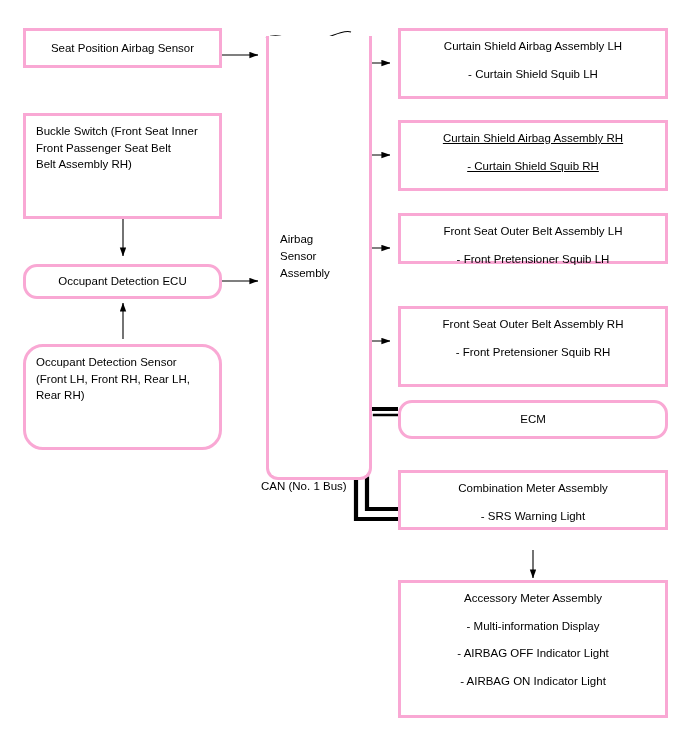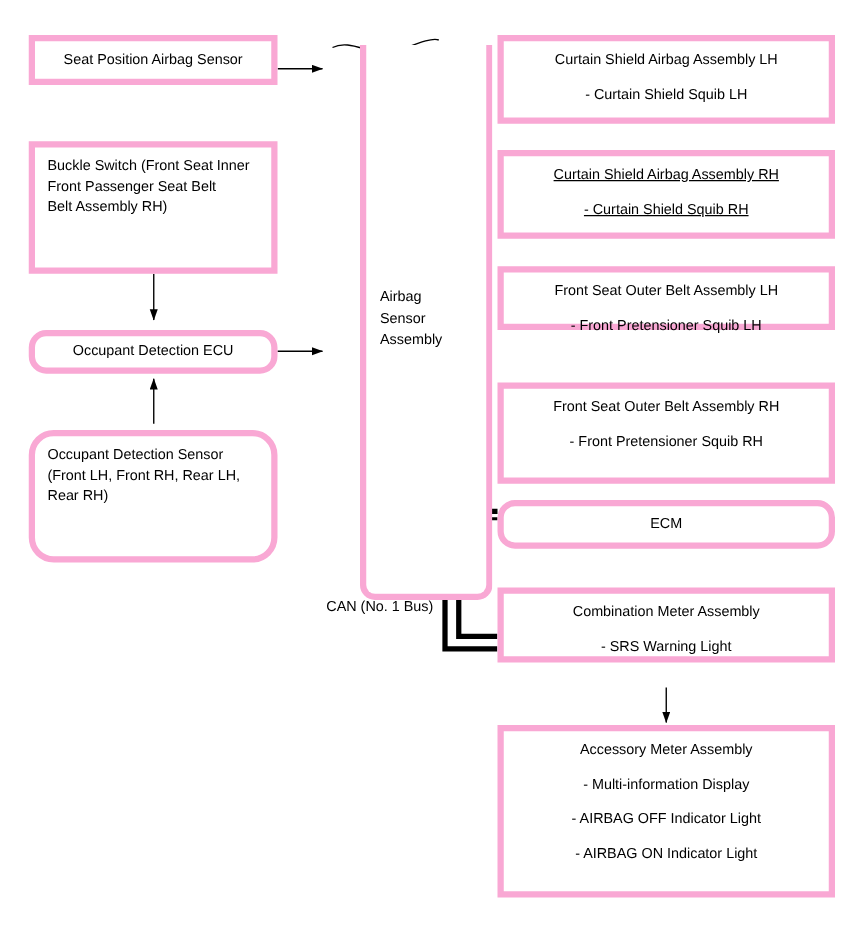--- a/index.html
+++ b/index.html
@@ -23,21 +23,21 @@
     position: absolute;
     left: 0;
     top: 0;
     width: 690px;
     height: 756px;
     pointer-events: none;
   }
   .node {
     position: absolute;
     box-sizing: border-box;
-    border: 5px solid #f9a8d4;
+    border: 3px solid #f9a8d4;
     background: #ffffff;
     font-size: 11.5px;
     line-height: 1.45;
     color: #000000;
   }
   .node.rounded {
     border-radius: 14px;
   }
   .node.center-col {
     display: flex;
@@ -178,21 +178,21 @@
   </div>
 
   <div class="node" style="left:23px; top:344px; width:199px; height:106px;border-radius:20px;">
     <div class="node-inner left-text">
       <div class="line-row">Occupant Detection Sensor</div>
       <div class="line-row">(Front LH, Front RH, Rear LH,</div>
       <div class="line-row">Rear RH)</div>
     </div>
   </div>
 
-  <div class="node center-col" style="left:266px; top:36px; width:106px; height:444px;margin-left:22px;">
+  <div class="node center-col" style="left:266px; top:36px; width:106px; height:444px;">
     <div class="center-label">
       <div class="line-row">Airbag</div>
       <div class="line-row">Sensor</div>
       <div class="line-row">Assembly</div>
     </div>
   </div>
 
   <div class="can-label" style="left:261px; top:480px;">CAN (No. 1 Bus)</div>
 
   <div class="node" style="left:398px; top:28px; width:270px; height:71px;">

